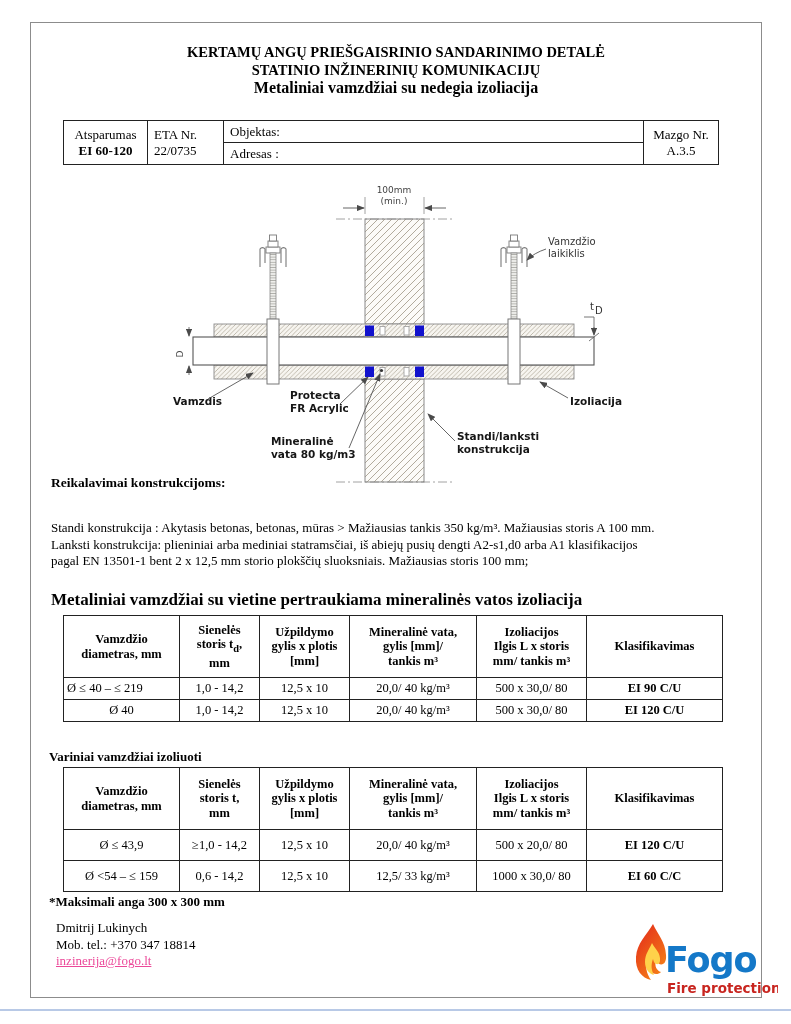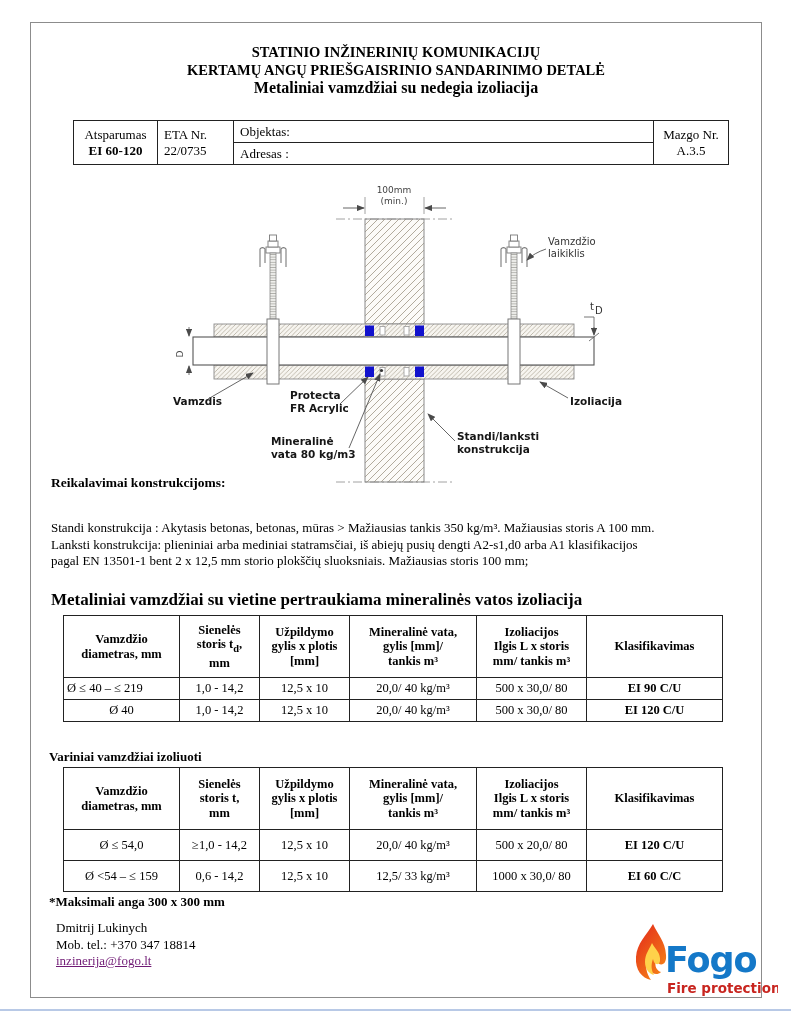--- a/index.html
+++ b/index.html
@@ -14,21 +14,21 @@
     position: absolute; left: 0; top: 1009px; width: 791px; height: 2px;
     background: #b8c9e6;
   }
 
   .title-block { position: absolute; top: 20px; left: 0; right: 0; text-align: center; font-weight: bold; }
   .title-l { font-size: 14.5px; line-height: 18px; }
   .title-sub { font-size: 16px; line-height: 18px; }
 
   table { border-collapse: collapse; table-layout: fixed; }
 
-  .head-table { position: absolute; left: 42px; top: 97px; width: 655px; }
+  .head-table { position: absolute; left: 32px; top: 97px; width: 655px; }
   .head-table td { border: 1px solid #222; font-size: 13px; padding: 1px 6px; vertical-align: middle; }
   .head-table { border: 1.5px solid #222; }
   .ht-center { text-align: center; }
   .bold { font-weight: bold; }
 
   .drawing-wrap { position: absolute; left: 135px; top: 158px; width: 500px; height: 310px; }
 
   .req-heading { position: absolute; left: 20px; top: 452px; font-size: 13.5px; font-weight: bold; }
   .req-par { position: absolute; left: 20px; top: 497px; font-size: 13px; line-height: 16.5px; width: 700px; }
 
@@ -39,36 +39,36 @@
   .t1 { top: 592px; }
   .t1 .hrow { height: 62px; } .t1 .drow { height: 22px; }
   .t2 { top: 744px; }
   .t2 .hrow { height: 62px; } .t2 .drow { height: 31px; }
   .t2-caption { position: absolute; left: 18px; top: 726px; font-size: 13px; font-weight: bold; }
   .t2-note { position: absolute; left: 18px; top: 871px; font-size: 13px; font-weight: bold; }
   .cell-left { text-align: left !important; padding-left: 3px !important; }
   .klas { font-weight: bold; }
 
   .contact { position: absolute; left: 25px; top: 897px; font-size: 13px; line-height: 16.5px; }
-  .contact a { color: #701a75; text-decoration: underline; }
+  .contact a { color: #ec4899; text-decoration: underline; }
 
   .logo-wrap { position: absolute; left: 592px; top: 898px; width: 155px; height: 80px; }
 
   .drawlabel { font-family: "DejaVu Sans", "Liberation Sans", sans-serif; font-weight: bold; font-size: 10.5px; fill: #161616; }
   .dimtext { font-family: "DejaVu Sans", "Liberation Sans", sans-serif; font-size: 9px; fill: #444; font-weight: normal; }
   .plainlabel { font-family: "DejaVu Sans", "Liberation Sans", sans-serif; font-size: 10px; fill: #333; font-weight: normal; }
 </style>
 </head>
 <body>
 
 <div class="page">
 
   <div class="title-block">
+    <div class="title-l">KERTAMŲ ANGŲ PRIEŠGAISRINIO SANDARINIMO DETALĖ</div>
     <div class="title-l">STATINIO INŽINERINIŲ KOMUNIKACIJŲ</div>
-    <div class="title-l">KERTAMŲ ANGŲ PRIEŠGAISRINIO SANDARINIMO DETALĖ</div>
     <div class="title-sub">Metaliniai vamzdžiai su nedegia izoliacija</div>
   </div>
 
   <table class="head-table">
     <colgroup>
         <col style="width:84px">
         <col style="width:76px">
         <col style="width:420px">
         <col style="width:75px">
       </colgroup>
@@ -312,21 +312,21 @@
         <div>tankis m³</div>
       </th>
       <th>
         <div>Izoliacijos</div>
         <div>Ilgis L x storis</div>
         <div>mm/ tankis m³</div>
       </th>
       <th>Klasifikavimas</th>
     </tr>
     <tr class="drow">
-      <td>Ø ≤ 54,0</td>
+      <td>Ø ≤ 43,9</td>
       <td>≥1,0 - 14,2</td>
       <td>12,5 x 10</td>
       <td>20,0/ 40 kg/m³</td>
       <td>500 x 20,0/ 80</td>
       <td class="klas">EI 120 C/U</td>
     </tr>
     <tr class="drow">
       <td>Ø &lt;54 – ≤ 159</td>
       <td>0,6 - 14,2</td>
       <td>12,5 x 10</td>

